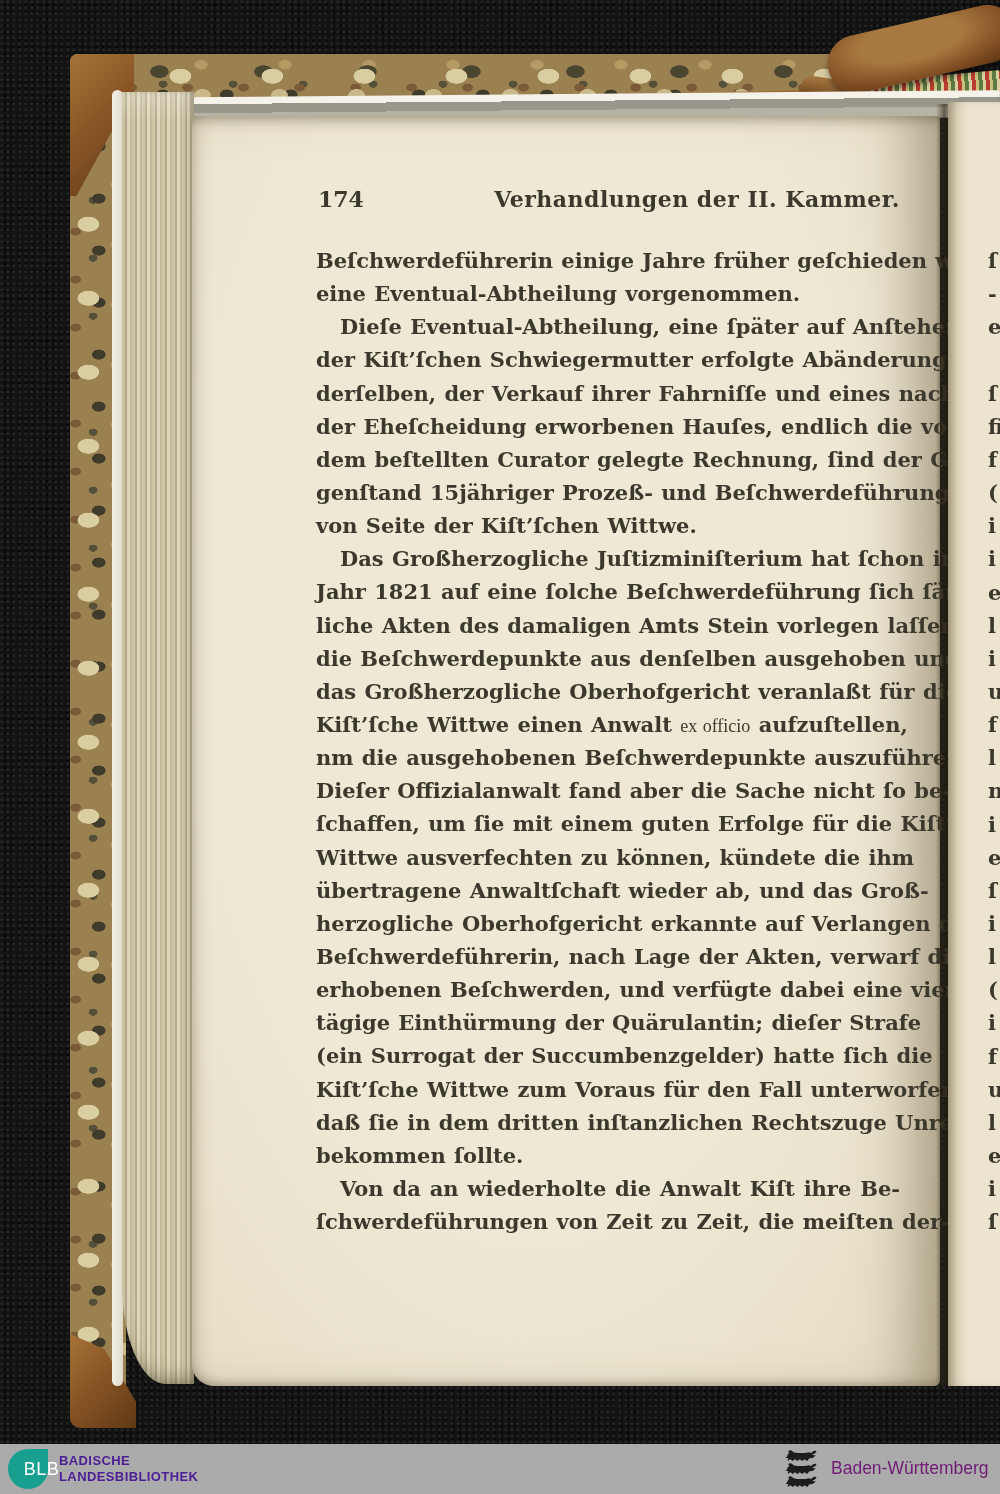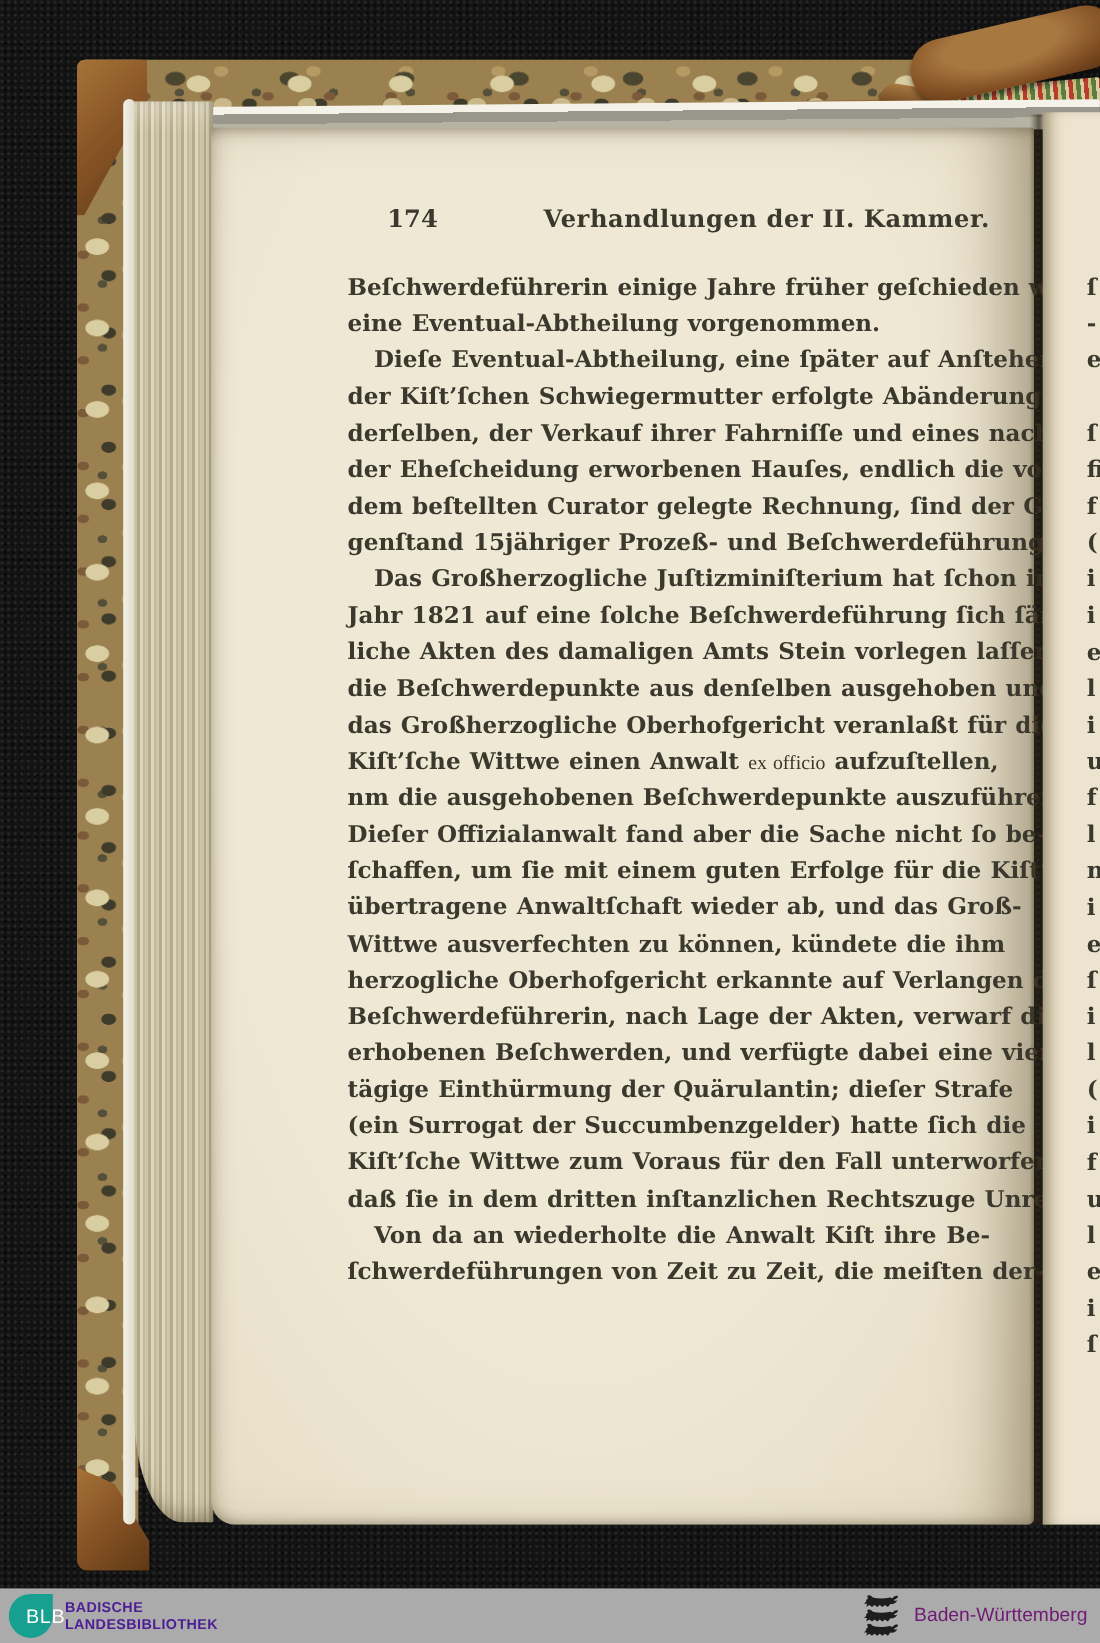--- a/index.html
+++ b/index.html
@@ -61,21 +61,21 @@
     border-radius:3px 3px 6px 22px;
     background:radial-gradient(ellipse at 45% 38%, #efe8d4 0 55%, #e8e0c9 85%, #e2d9c0 100%);
     box-shadow:
       inset 0 12px 14px -10px rgba(70,60,40,.45),
       inset -52px 0 60px -30px rgba(95,80,50,.5),
       inset 14px 0 18px -12px rgba(90,78,52,.35),
       inset 0 -10px 12px -9px rgba(70,60,40,.4);}
   .frak{font-family:"DejaVu Serif",serif;font-weight:700;color:#3b392d;}
   .pagehead{position:absolute;left:124px;top:66px;width:584px;height:34px;
     font-size:22px;line-height:34px;}
-  .pagenum{position:absolute;left:2px;top:0;margin-left:34px;}
+  .pagenum{position:absolute;left:2px;top:0;}
   .runhead{display:block;text-align:right;letter-spacing:.5px;}
   .textblock{position:absolute;left:124px;top:128px;width:584px;}
   .textline{height:33.15px;line-height:33.3px;font-size:21px;
     text-align:justify;text-align-last:justify;word-spacing:1px;white-space:nowrap;}
   .textline.end{text-align-last:left;}
   .textline.indent{padding-left:24px;}
   .textline .lat{font-weight:400;font-size:18px;font-family:"Liberation Serif",serif;}
   .gutter{position:absolute;left:936px;top:104px;width:14px;height:1282px;
     background:linear-gradient(90deg,rgba(60,50,30,0),rgba(60,50,30,.45) 40%,rgba(40,32,18,.6) 58%,rgba(70,58,36,.25));}
   .sliver{position:absolute;left:948px;top:102px;width:52px;height:1284px;
@@ -118,38 +118,40 @@
     </div>
     <div class="textblock frak">
         <div class="textline">Beſchwerdeführerin einige Jahre früher geſchieden wurde,</div>
         <div class="textline end">eine Eventual-Abtheilung vorgenommen.</div>
         <div class="textline indent">Dieſe Eventual-Abtheilung, eine ſpäter auf Anſtehen</div>
         <div class="textline">der Kiſt’ſchen Schwiegermutter erfolgte Abänderung</div>
         <div class="textline">derſelben, der Verkauf ihrer Fahrniſſe und eines nach</div>
         <div class="textline">der Eheſcheidung erworbenen Hauſes, endlich die von</div>
         <div class="textline">dem beſtellten Curator gelegte Rechnung, ſind der Ge-</div>
         <div class="textline">genſtand 15jähriger Prozeß- und Beſchwerdeführung</div>
+        <div class="textline end">von Seite der Kiſt’ſchen Wittwe.</div>
         <div class="textline indent">Das Großherzogliche Juſtizminiſterium hat ſchon im</div>
         <div class="textline">Jahr 1821 auf eine ſolche Beſchwerdeführung ſich ſämmt-</div>
         <div class="textline">liche Akten des damaligen Amts Stein vorlegen laſſen,</div>
         <div class="textline">die Beſchwerdepunkte aus denſelben ausgehoben und</div>
         <div class="textline">das Großherzogliche Oberhofgericht veranlaßt für die</div>
         <div class="textline"><span>Kiſt’ſche Wittwe einen Anwalt </span><span class="lat">ex officio</span><span> aufzuſtellen,</span></div>
         <div class="textline">nm die ausgehobenen Beſchwerdepunkte auszuführen.</div>
         <div class="textline">Dieſer Offizialanwalt fand aber die Sache nicht ſo be-</div>
         <div class="textline">ſchaffen, um ſie mit einem guten Erfolge für die Kiſt’ſche</div>
+        <div class="textline">Wittwe ausverfechten zu können, kündete die ihm</div>
         <div class="textline">übertragene Anwaltſchaft wieder ab, und das Groß-</div>
-        <div class="textline">Wittwe ausverfechten zu können, kündete die ihm</div>
         <div class="textline">herzogliche Oberhofgericht erkannte auf Verlangen der</div>
         <div class="textline">Beſchwerdeführerin, nach Lage der Akten, verwarf die</div>
         <div class="textline">erhobenen Beſchwerden, und verfügte dabei eine vier-</div>
         <div class="textline">tägige Einthürmung der Quärulantin; dieſer Strafe</div>
         <div class="textline">(ein Surrogat der Succumbenzgelder) hatte ſich die</div>
         <div class="textline">Kiſt’ſche Wittwe zum Voraus für den Fall unterworfen,</div>
         <div class="textline">daß ſie in dem dritten inſtanzlichen Rechtszuge Unrecht</div>
+        <div class="textline end">bekommen ſollte.</div>
         <div class="textline indent">Von da an wiederholte die Anwalt Kiſt ihre Be-</div>
         <div class="textline end">ſchwerdeführungen von Zeit zu Zeit, die meiſten der-</div>
       </div>
   </div>
 
   <div class="gutter"></div>
   <div class="sliver frak">
       <span class="frag" style="top: 142px;">ſ</span>
       <span class="frag" style="top: 175.15px;">-</span>
       <span class="frag" style="top: 208.3px;">e</span>

